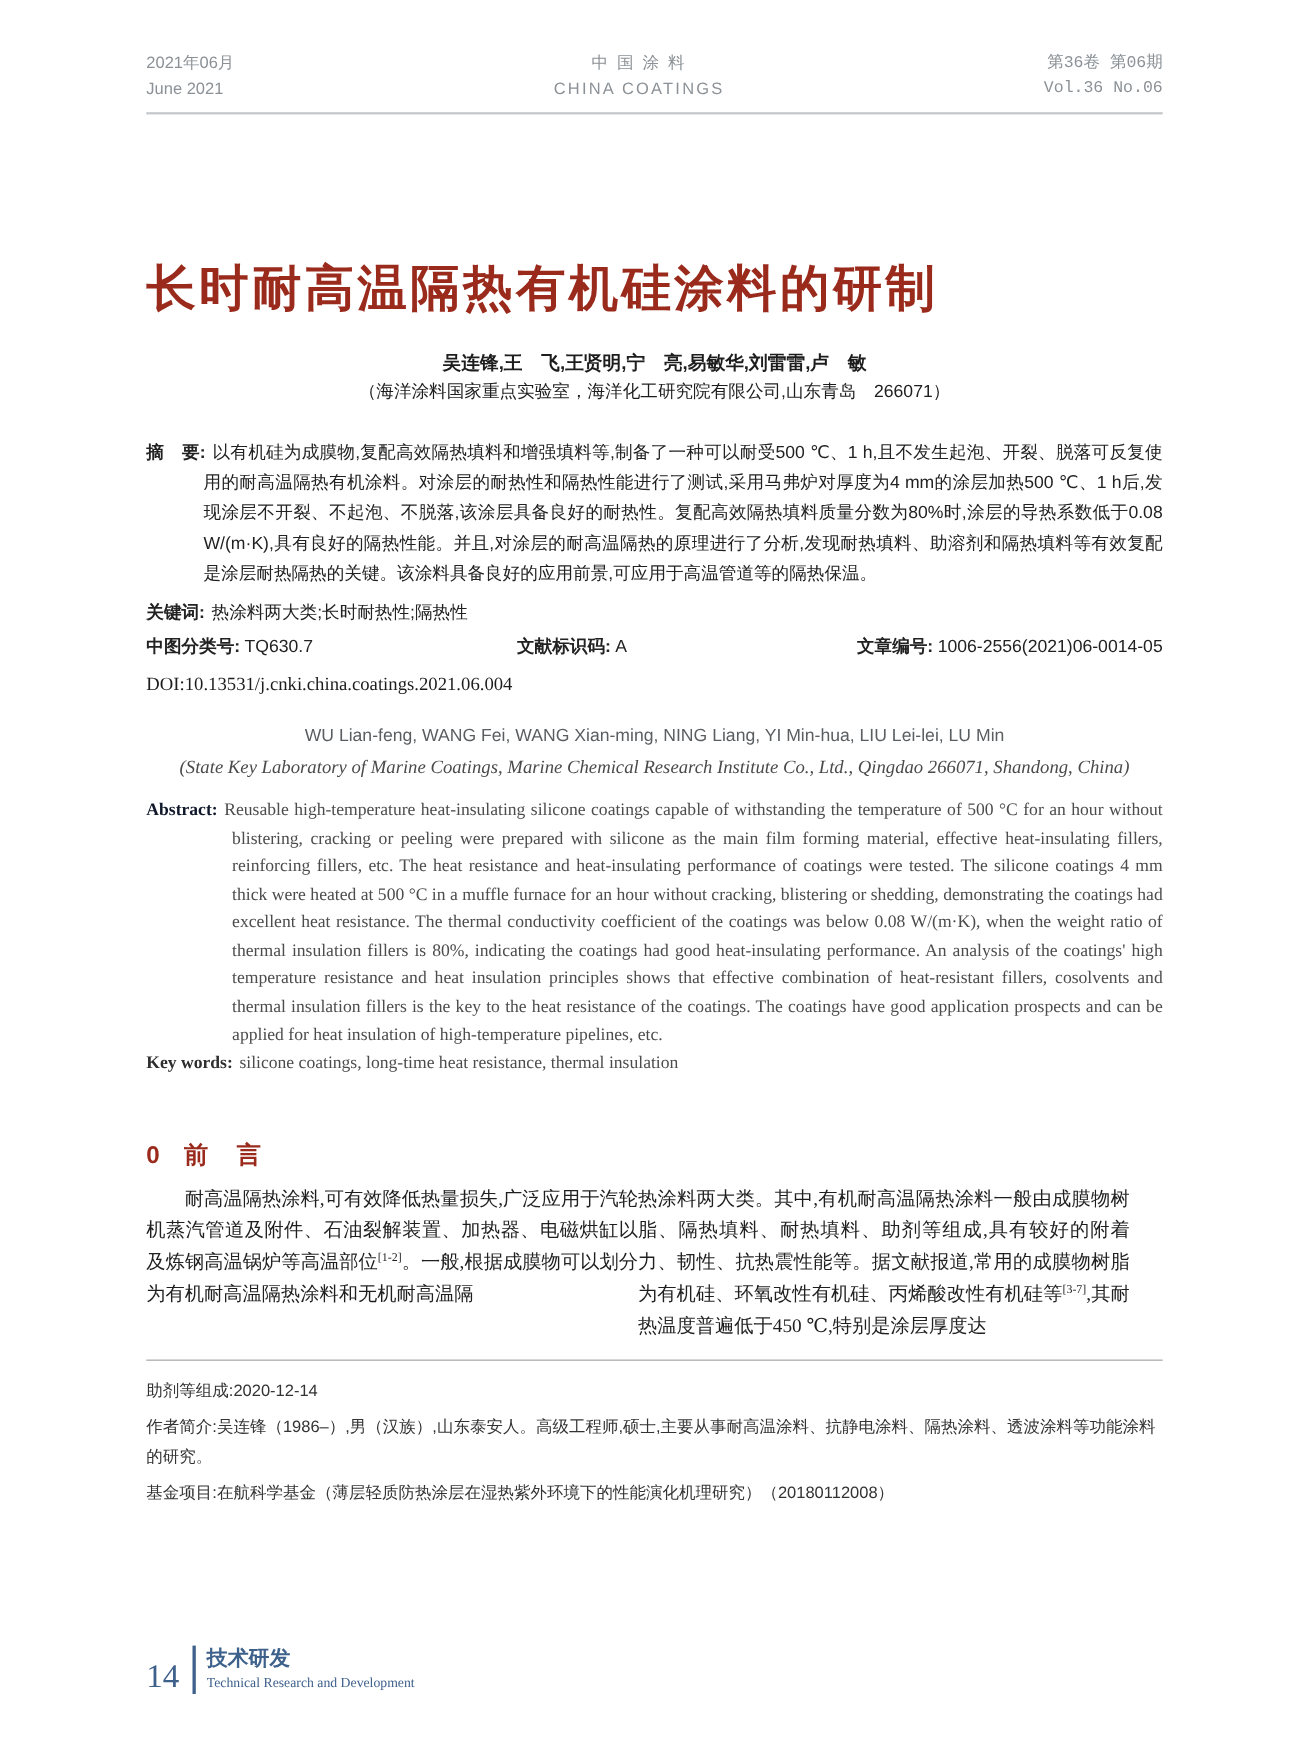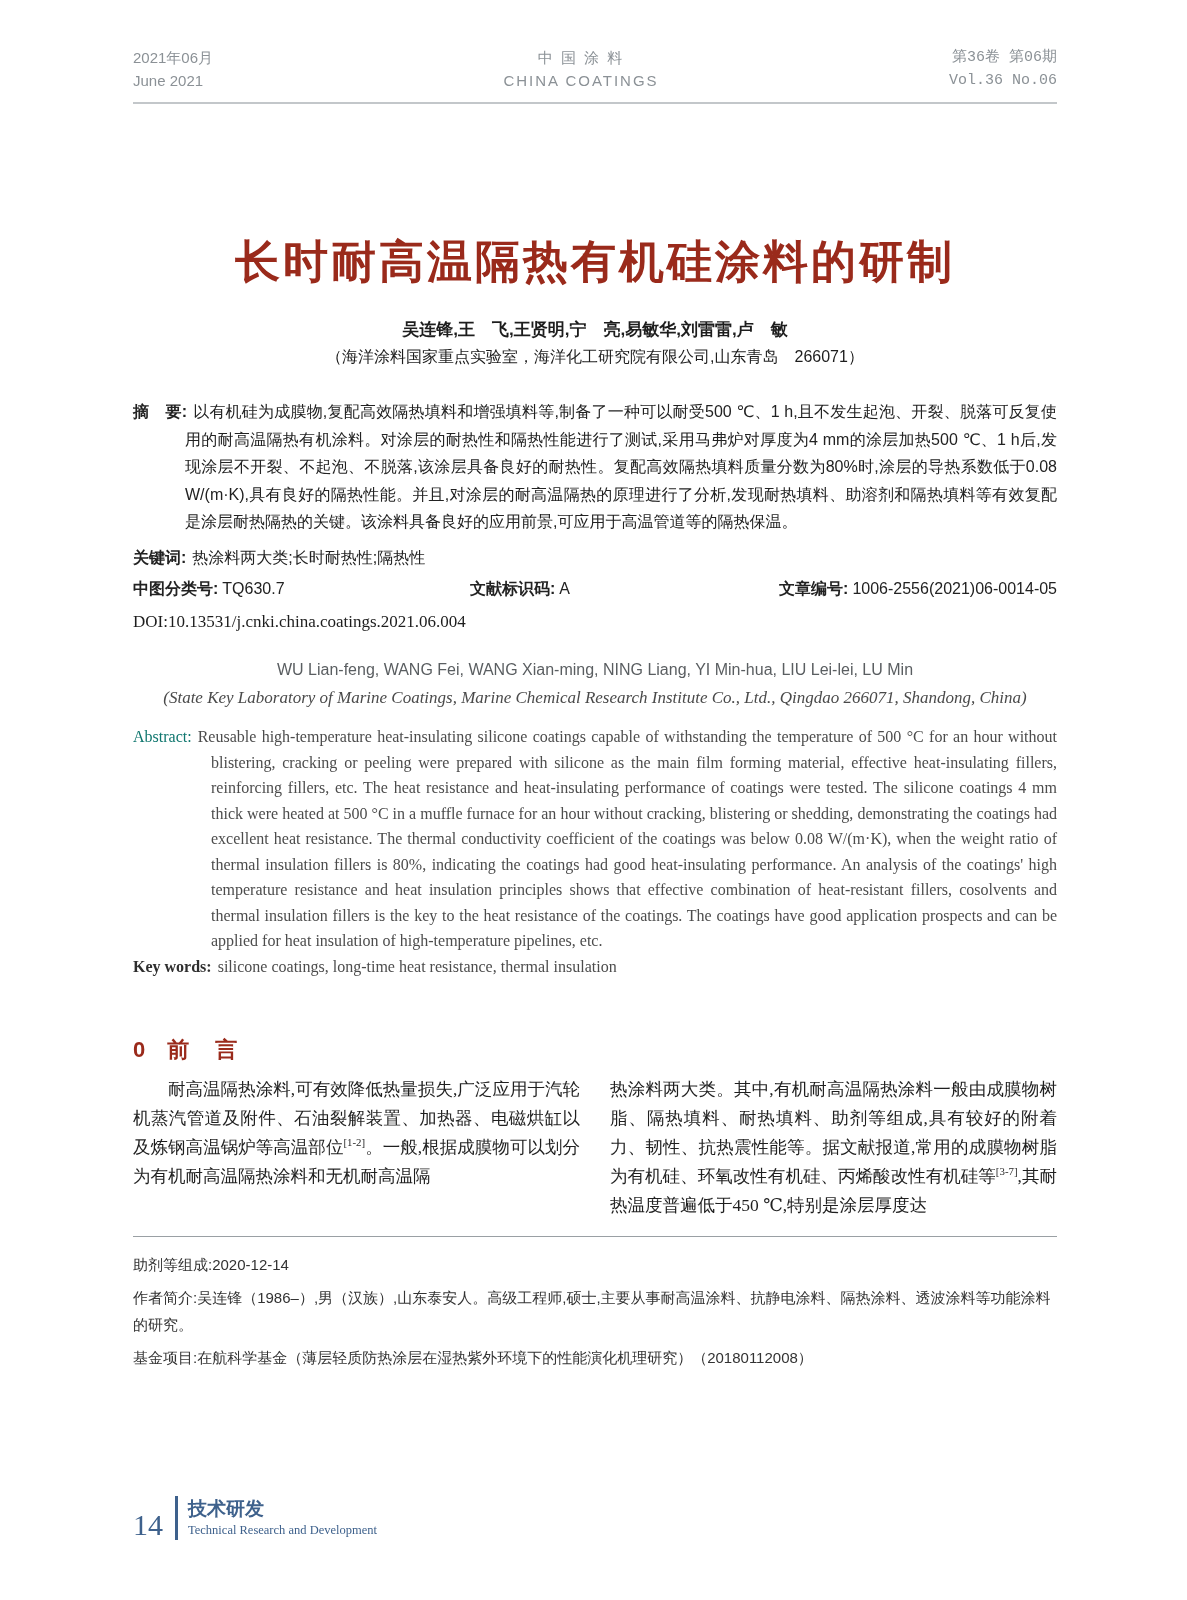--- a/index.html
+++ b/index.html
@@ -29,21 +29,20 @@
     padding-bottom:10px;
     border-bottom:2px solid #c3c7ca;
   }
   .journal-header .hcol{white-space:nowrap;}
   .journal-header .hcol.center{text-align:center;letter-spacing:2px;}
   .journal-header .hcol.right{text-align:right;font-family:Liberation Mono, monospace;}
 
   
   .title-cn{
     margin-top:132px;
-    text-align:center;
     font-size:45px;font-weight:bold;line-height:52px;
     letter-spacing:3px;
     color:var(--accent-red);
   }
   .authors-cn{
     margin-top:30px;text-align:center;
     font-size:17px;font-weight:bold;line-height:24px;color:#1d1d1d;
   }
   .affiliation-cn{
     margin-top:4px;text-align:center;
@@ -96,32 +95,32 @@
     font-style:italic;font-size:17px;line-height:24px;color:#4a4a4a;
   }
   .hang-en{
     margin-top:14px;
     font-family:"Liberation Serif","DejaVu Serif",serif;
     font-size:16px;line-height:25.5px;
     text-align:justify;
     padding-left:78px;text-indent:-78px;
     color:#4c4c4c;
   }
-  .hang-en .lbl{font-weight:normal;color:#0f766e;margin-right:6px;}
+  .hang-en .lbl{font-weight:bold;color:#0f172a;margin-right:6px;}
   .keywords-en{
     font-family:"Liberation Serif","DejaVu Serif",serif;
     font-size:16px;line-height:25.5px;color:#4c4c4c;
     padding-left:78px;text-indent:-78px;
   }
   .keywords-en .lbl{font-weight:bold;color:#2e2e2e;margin-right:6px;}
 
   
   .columns{
     margin-top:56px;
-    display:flex;gap:30px;
+    display:flex;
   }
   .col{width:447px;}
   .section-heading{
     color:var(--accent-red);
     font-size:22px;font-weight:bold;line-height:30px;
     margin-bottom:10px;
     letter-spacing:2px;
   }
   .section-heading .num{margin-right:22px;letter-spacing:0;}
   .body-par{

